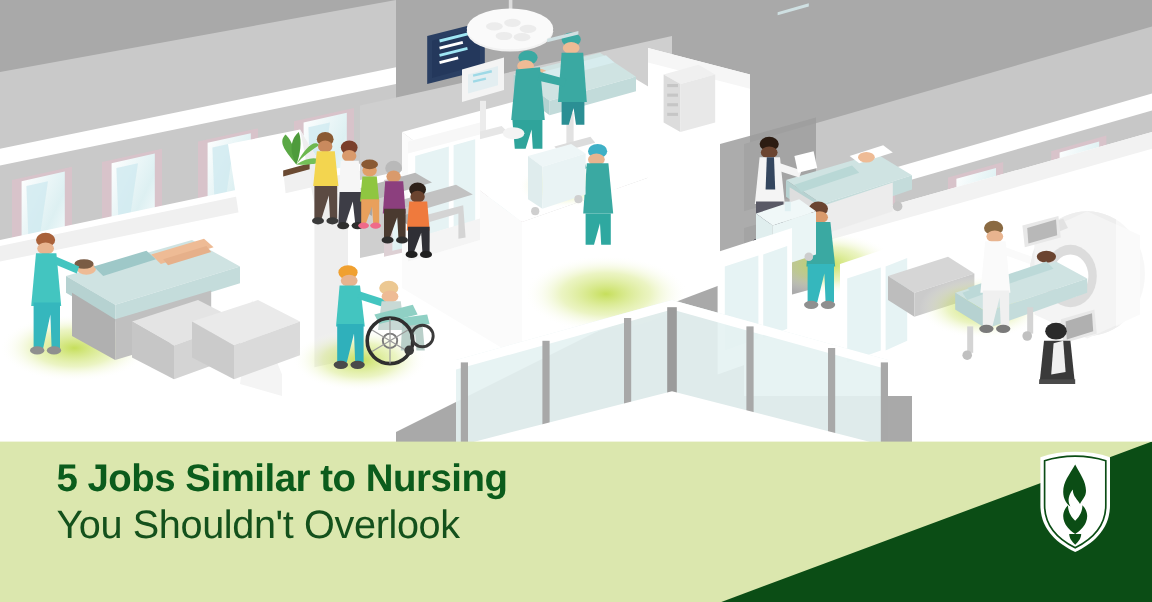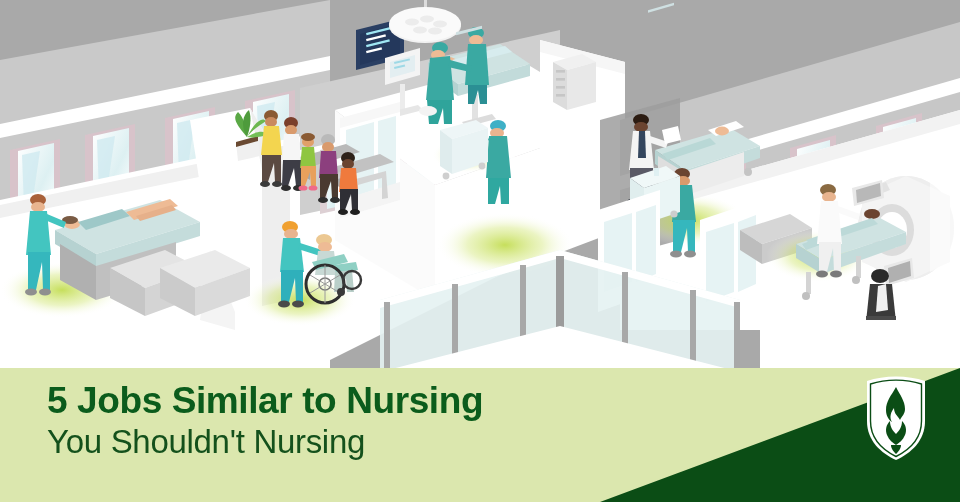--- a/index.html
+++ b/index.html
@@ -23,21 +23,21 @@
     position:absolute;right:0;top:0;width:360px;height:134px;
     background:#0b4d15;
     clip-path:polygon(100% 0, 100% 100%, 0 100%);
   }
   .banner-text{
     position:absolute;left:47px;top:382px;width:600px;
     line-height:1.0;
   }
   .headline{
     display:block;
-    font-size:37px;font-weight:700;color:#0b5c1c;
+    font-size:32px;font-weight:700;color:#0b5c1c;
     letter-spacing:-0.4px;
     margin:0 0 6px 0;
   }
   .subhead{
     display:block;
     font-size:33px;font-weight:400;color:#14511c;
     letter-spacing:-0.3px;
     margin:0;
   }
   .logo{
@@ -508,21 +508,21 @@
     <polygon points="760,320 960,320 960,380 760,380" fill="#ffffff"></polygon>
   </svg>
   </div>
 
   <div class="banner">
     <div class="banner-wedge"></div>
   </div>
 
   <div class="banner-text">
     <span class="headline">5 Jobs Similar to Nursing</span>
-    <span class="subhead">You Shouldn't Nursing</span>
+    <span class="subhead">You Shouldn't Overlook</span>
   </div>
 
   <div class="logo">
     <svg viewBox="0 0 64 86" xmlns="http://www.w3.org/2000/svg" aria-hidden="true">
       <path d="M3 6 C20 0 44 0 61 6 L61 46 C61 66 47 78 32 85 C17 78 3 66 3 46 Z" fill="#ffffff"></path>
       <path d="M6.5 9 C22 3.8 42 3.8 57.5 9 L57.5 46 C57.5 64 45 75 32 81.5 C19 75 6.5 64 6.5 46 Z" fill="none" stroke="#0b4d15" stroke-width="1.4"></path>
       <g fill="#0b4d15">
         <path d="M32 12 C27 21 22 26 22 35 C22 41 25 45 28 47 C25 42 27 37 30 33 C30 39 34 41 36 45 C38 41 41 39 41 34 C41 26 36 20 32 12 Z"></path>
         <path d="M26 46 C22 50 21 55 23 60 C25 65 29 68 32 70 C35 68 39 65 41 60 C43 55 42 50 38 46 C38 52 35 56 32 59 C29 56 26 52 26 46 Z"></path>
         <path d="M27 70 L37 70 C37 74 34 77 32 79 C30 77 27 74 27 70 Z"></path>

